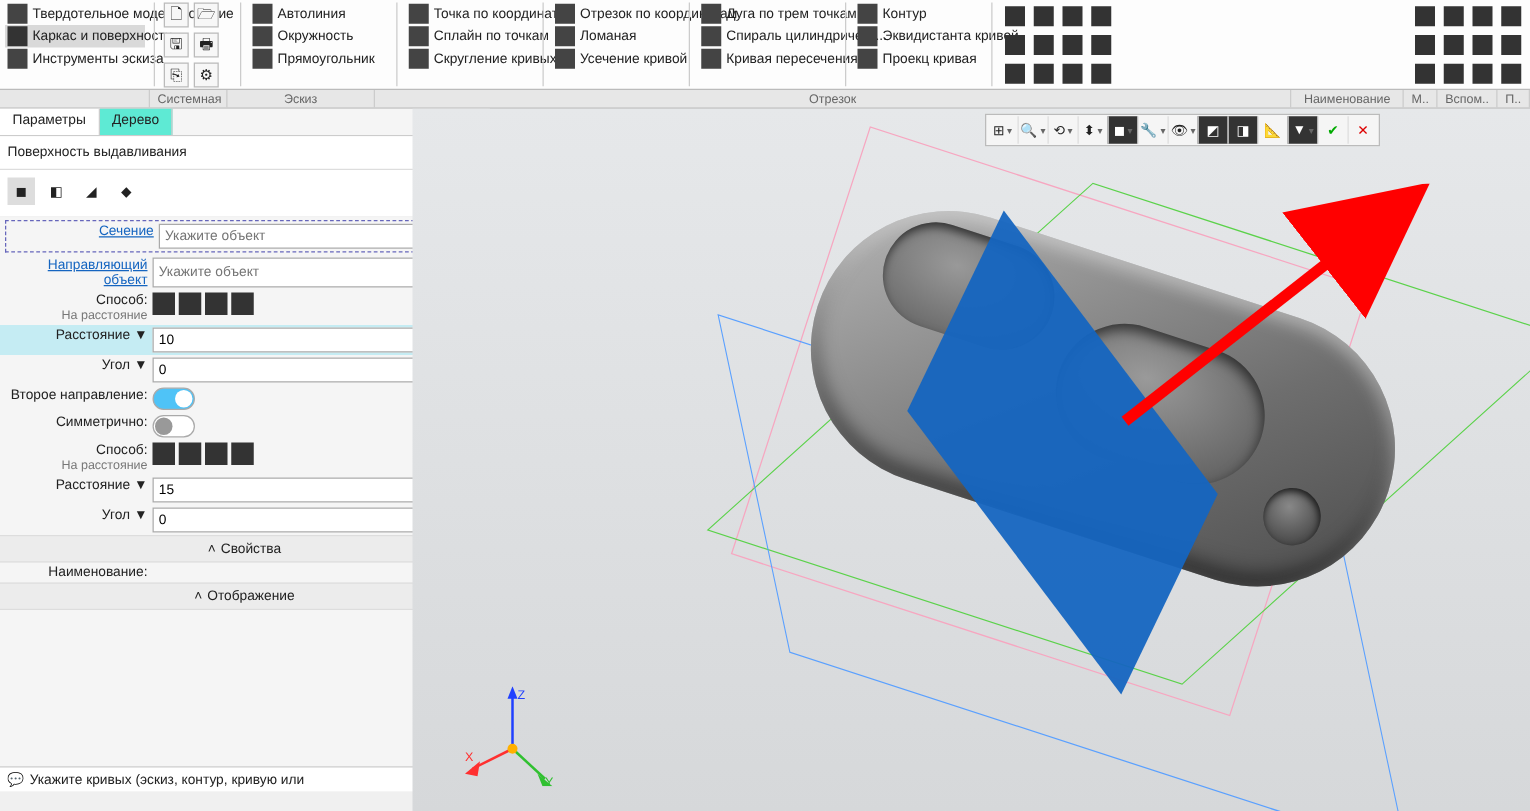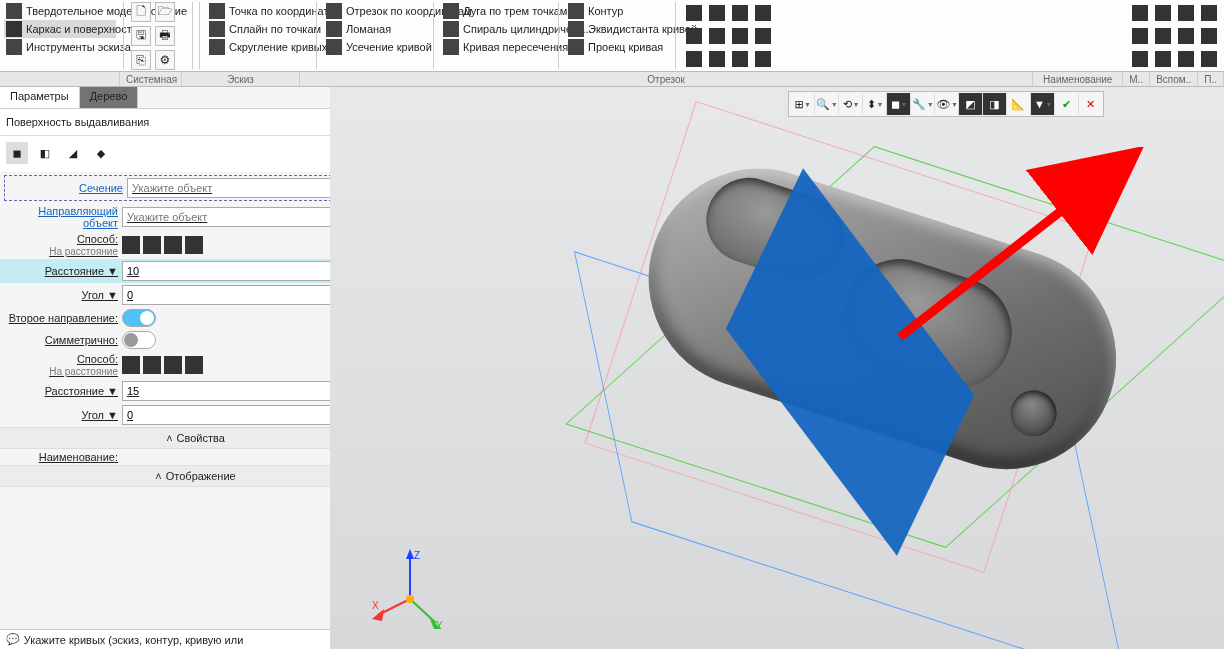--- a/index.html
+++ b/index.html
@@ -14,35 +14,35 @@
   .smallico { width: 16px; height: 16px; background: #444; display: inline-block; flex-shrink: 0; }
   .smallico.diamond { background:#333; }
   .ribbon-icongrid { display: grid; grid-template-columns: repeat(4,22px); grid-auto-rows: 22px; gap: 1px; align-content: start; }
   .ribbon-icongrid .cell { width:22px; height:22px; display:flex; align-items:center; justify-content:center; cursor:pointer; }
   .ribbon-icongrid .cell span { width:16px; height:16px; background:#333; display:block; }
 
   .ribbon-footer { display:flex; height:15px; background:#e7e7e7; border-bottom:1px solid #bbb; font-size:10px; color:#666; }
   .ribbon-footer div { padding:0 6px; border-right:1px solid #ccc; display:flex; align-items:center; }
 
   
-  .left { position:absolute; left:0; top:87px; width:392px; bottom:0; background:#f5f5f5; border-right:1px solid #ccc; }
+  .left { position:absolute; left:0; top:87px; width:392px; bottom:16px; background:#f5f5f5; border-right:1px solid #ccc; }
   .tabs { display:flex; height:22px; border-bottom:1px solid #ccc; }
-  .tabs .tab { padding:3px 10px; border-right:1px solid #ccc; background:#737373; cursor:pointer; }
+  .tabs .tab { padding:3px 10px; border-right:1px solid #ccc; background:#5eead4; cursor:pointer; }
   .tabs .tab.active { background:#fff; }
   .tabs .gear { margin-left:auto; width:22px; text-align:center; cursor:pointer; }
   .title-row { display:flex; align-items:center; padding:4px 6px; background:#fff; border-bottom:1px solid #ddd; }
   .title-row .sp { flex:1; }
   .title-row .ico { width:18px; height:18px; margin-left:4px; cursor:pointer; display:flex; align-items:center; justify-content:center; }
 
   .toolbar-row { display:flex; gap:6px; padding:6px; background:#fff; border-bottom:1px solid #eee; }
   .toolbar-row .t { width:22px; height:22px; display:flex; align-items:center; justify-content:center; cursor:pointer; }
   .toolbar-row .t.sel { background:#ddd; }
   .toolbar-row .close { margin-left:auto; color:#d00; font-size:20px; cursor:pointer; }
 
-  .param-row { display:flex; align-items:center; padding:2px 6px; gap:4px;text-decoration:underline; }
+  .param-row { display:flex; padding:2px 6px; gap:4px; }
   .param-row.hl { background:#c5ecf3; }
   .param-label { width:112px; text-align:right; font-size:11px; }
   .param-label a { color:#1565c0; text-decoration:underline; }
   .param-input { flex:1; border:1px solid #aaa; background:#fff; padding:3px 4px; font-size:11px; }
   .mini-btn { width:20px; height:20px; border:1px solid #bbb; background:#f7f7f7; display:flex; align-items:center; justify-content:center; cursor:pointer; font-size:12px; }
   .method-icons { display:flex; gap:3px; }
   .method-icons span { width:18px; height:18px; background:#333; cursor:pointer; }
   .toggle { width:34px; height:18px; border:1px solid #aaa; border-radius:9px; position:relative; cursor:pointer; background:#fff;}
   .toggle.on { background:#4fc3f7; }
   .toggle .knob { width:14px; height:14px; background:#999; border-radius:50%; position:absolute; top:1px; left:1px; }
@@ -99,20 +99,34 @@
     <div style="display:flex;gap:4px;flex-wrap:wrap">
       <span class="mini-btn">🗋</span>
       <span class="mini-btn">🗁</span>
       <span class="mini-btn">🖫</span>
       <span class="mini-btn">🖶</span>
       <span class="mini-btn">⎘</span>
       <span class="mini-btn">⚙</span>
     </div>
   </div>
   <div class="sep"></div>
+  <div class="ribbon-group" style="width:118px">
+    <div class="rib-item">
+        <span class="smallico"></span>
+        <span>Автолиния</span>
+      </div>
+    <div class="rib-item">
+        <span class="smallico"></span>
+        <span>Окружность</span>
+      </div>
+    <div class="rib-item">
+        <span class="smallico"></span>
+        <span>Прямоугольник</span>
+      </div>
+  </div>
   <div class="sep"></div>
   <div class="ribbon-group" style="width:110px">
     <div class="rib-item">
         <span class="smallico"></span>
         <span>Точка по координатам</span>
       </div>
     <div class="rib-item">
         <span class="smallico"></span>
         <span>Сплайн по точкам</span>
       </div>

